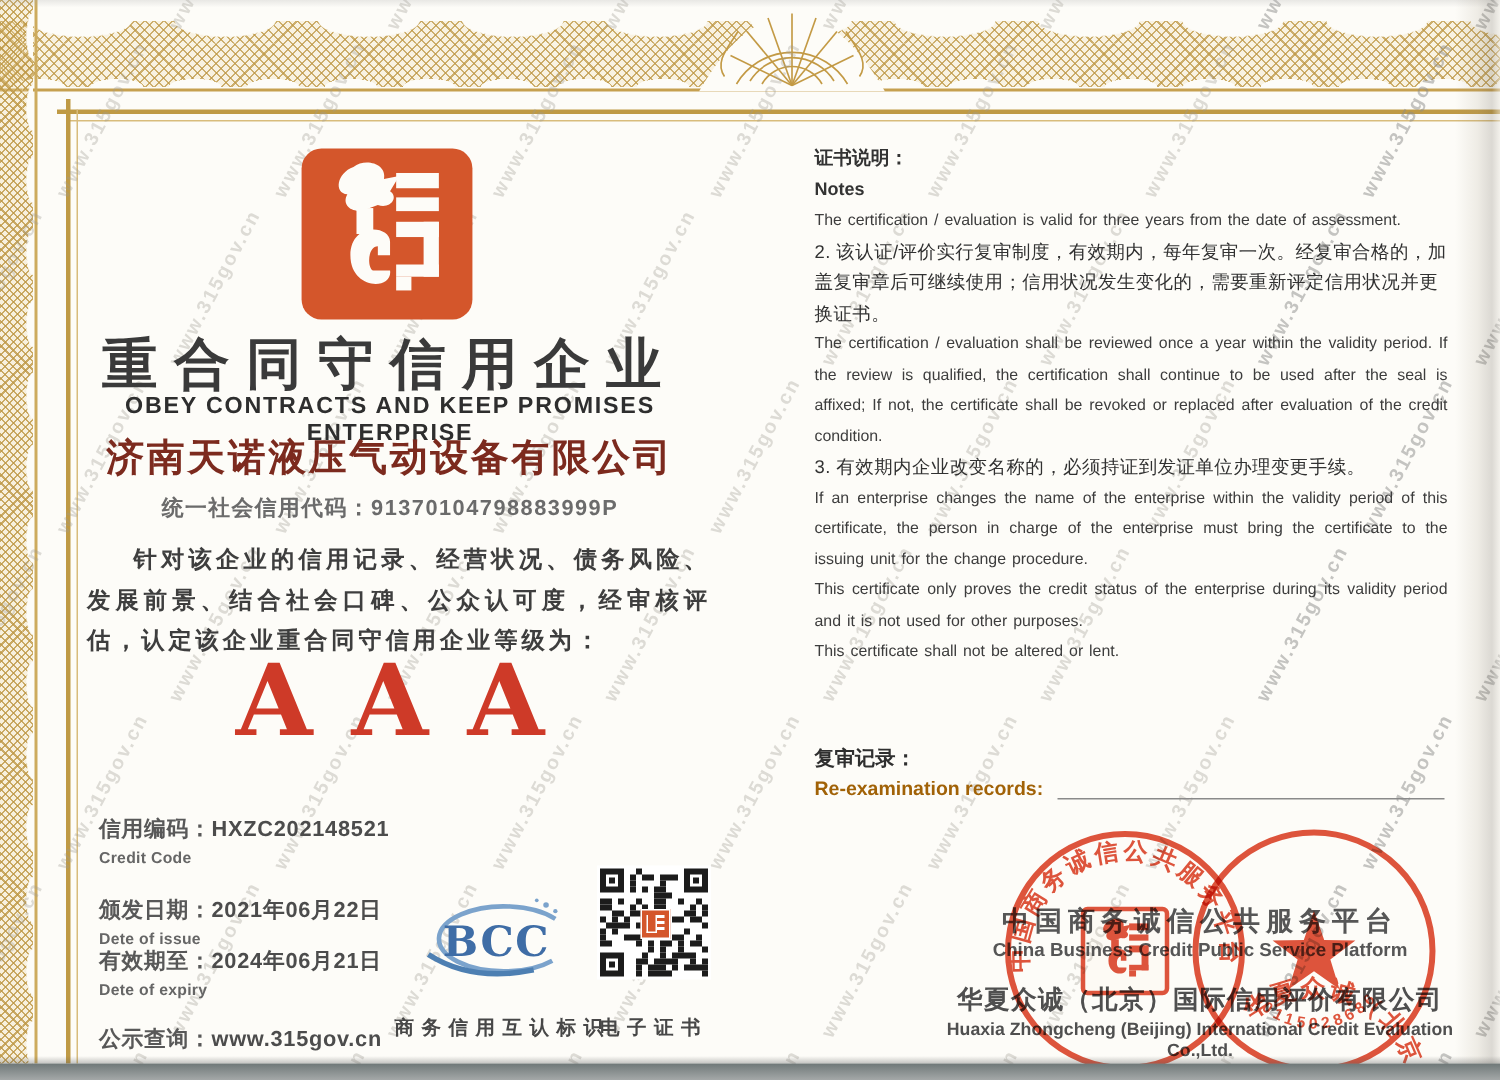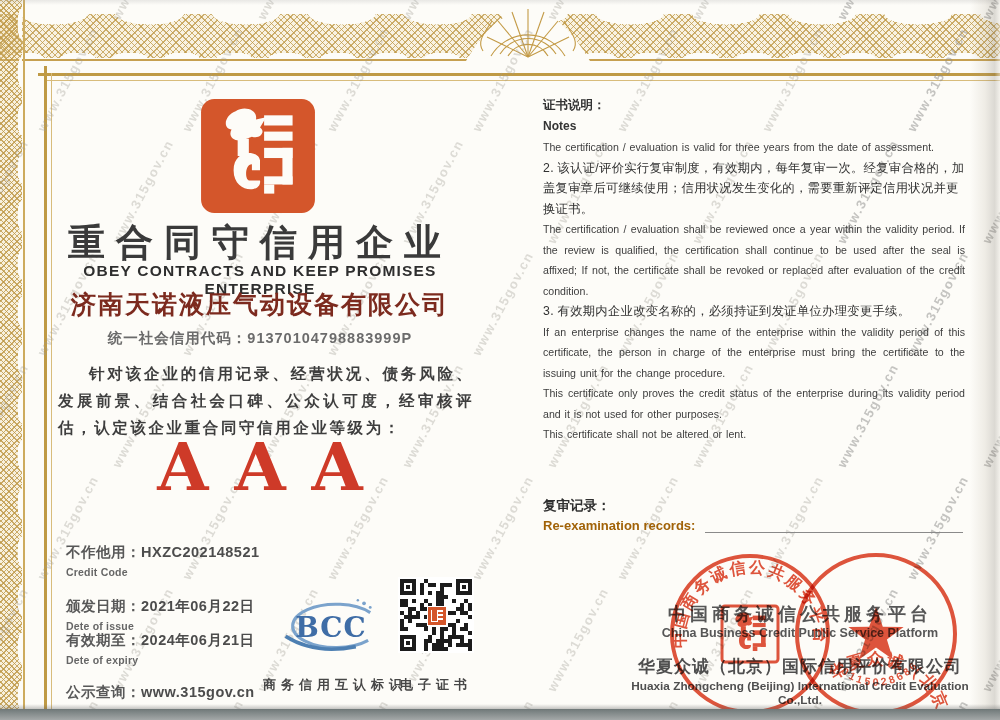--- a/index.html
+++ b/index.html
@@ -239,21 +239,21 @@
 
     <div class="cn-title">重合同守信用企业</div>
     <div class="en-title">OBEY CONTRACTS AND KEEP PROMISES ENTERPRISE</div>
     <div class="company">济南天诺液压气动设备有限公司</div>
     <div class="uscc">统一社会信用代码：91370104798883999P</div>
     <div class="paragraph">针对该企业的信用记录、经营状况、债务风险、发展前景、结合社会口碑、公众认可度，经审核评估，认定该企业重合同守信用企业等级为：</div>
     <div class="grade">AAA</div>
 
     <div class="fields">
       <div class="fgroup" style="top:0px">
-        <span class="flabel">不作他用：</span><span class="fvalue">HXZC202148521</span>
+        <span class="flabel">信用编码：</span><span class="fvalue">HXZC202148521</span>
         <div class="fsub">Credit Code</div>
       </div>
       <div class="fgroup" style="top:54px">
         <span class="flabel">颁发日期：</span><span class="fvalue">2021年06月22日</span>
         <div class="fsub">Dete of issue</div>
       </div>
       <div class="fgroup" style="top:88px">
         <span class="flabel">有效期至：</span><span class="fvalue">2024年06月21日</span>
         <div class="fsub">Dete of expiry</div>
       </div>

